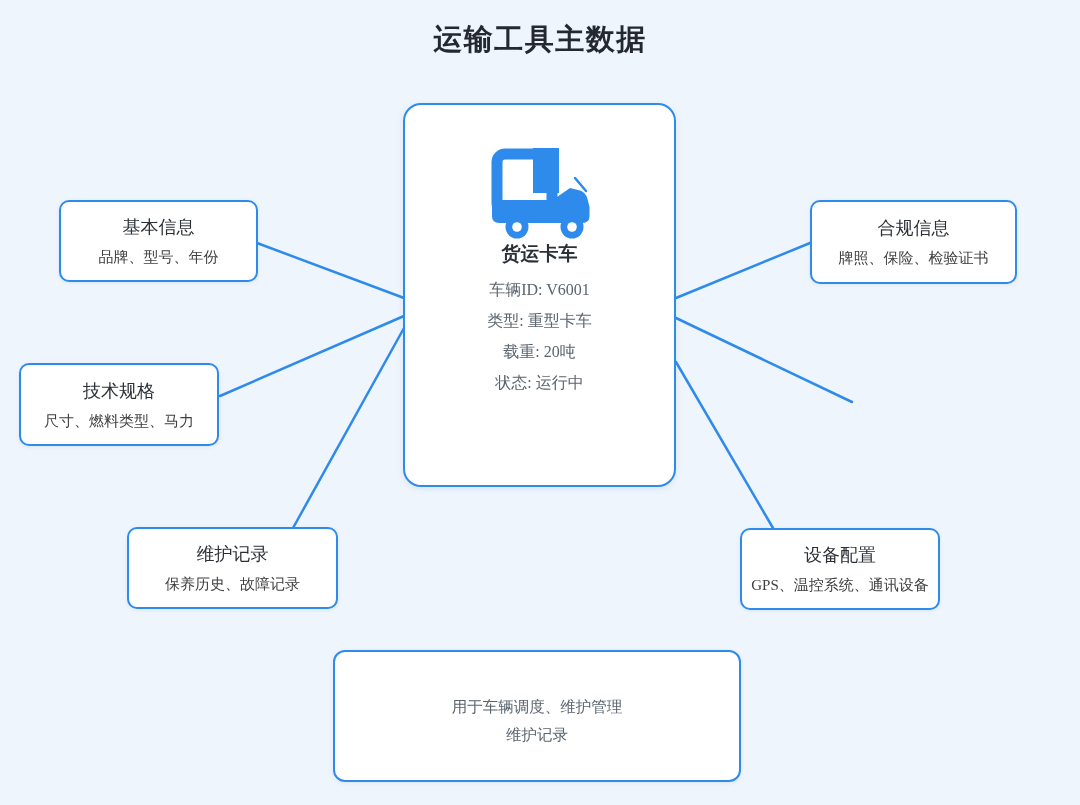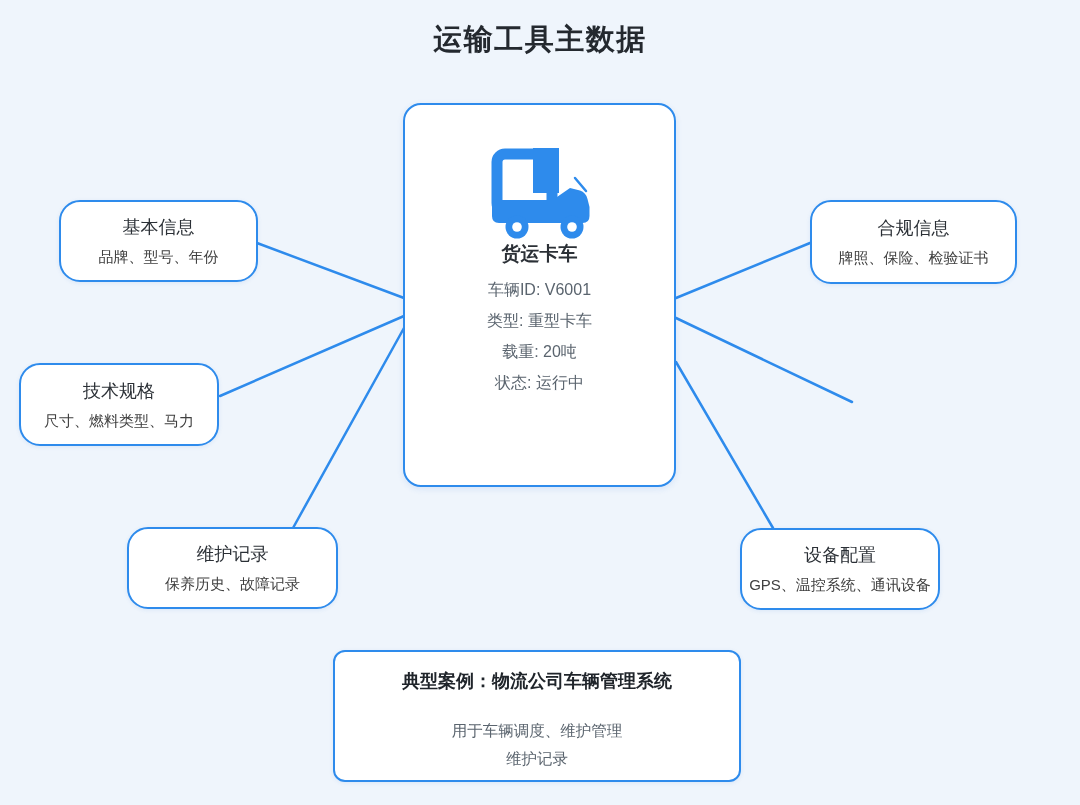--- a/index.html
+++ b/index.html
@@ -1,29 +1,29 @@
 <!DOCTYPE html>
 <html><head>
 <meta charset="utf-8">
 <title>运输工具主数据</title>
 <style>
   html,body{margin:0;padding:0;background:#EFF5FC;}
   .stage{
     position:relative;width:1080px;height:805px;background:#EFF5FC;
-    font-family:Liberation Sans, sans-serif;overflow:hidden;
+    font-family:Liberation Serif, serif;overflow:hidden;
   }
   .page-title{
     position:absolute;top:20px;left:0;width:100%;text-align:center;
     font-size:29px;font-weight:700;color:#24292f;letter-spacing:1.5px;
   }
   .connectors{position:absolute;left:0;top:0;width:1080px;height:805px;}
   .connectors line{stroke:#2E8BEC;stroke-width:2.5;stroke-linecap:round;}
 
   .leaf{
-    position:absolute;background:#ffffff;border:2px solid #2E8BEC;border-radius:21px;
+    position:absolute;background:#ffffff;border:2px solid #2E8BEC;border-radius:10px;
     box-sizing:border-box;display:flex;flex-direction:column;align-items:center;
     justify-content:center;gap:9px;box-shadow:0 1px 4px rgba(40,110,210,0.10);
   }
   .leaf-title{font-size:18px;font-weight:500;color:#2b3036;}
   .leaf-sub{font-size:15px;color:#404040;white-space:nowrap;}
 
   #node-basic {left:59px; top:200px;width:199px;height:82px;}
   #node-tech  {left:19px; top:363px;width:200px;height:83px;}
   #node-maint {left:127px;top:527px;width:211px;height:82px;}
   #node-comp  {left:810px;top:200px;width:207px;height:84px;}
@@ -103,20 +103,19 @@
   <div class="leaf" id="node-comp">
     <div class="leaf-title">合规信息</div>
     <div class="leaf-sub">牌照、保险、检验证书</div>
   </div>
   <div class="leaf" id="node-equip">
     <div class="leaf-title">设备配置</div>
     <div class="leaf-sub">GPS、温控系统、通讯设备</div>
   </div>
 
   <div class="case-box">
-    <div class="case-title">典型案例：物流公司车辆管理系统</div>
     <div class="case-lines">
       <div class="case-line">用于车辆调度、维护管理</div>
       <div class="case-line">维护记录</div>
     </div>
   </div>
 
 </div>
 
 </body></html>

